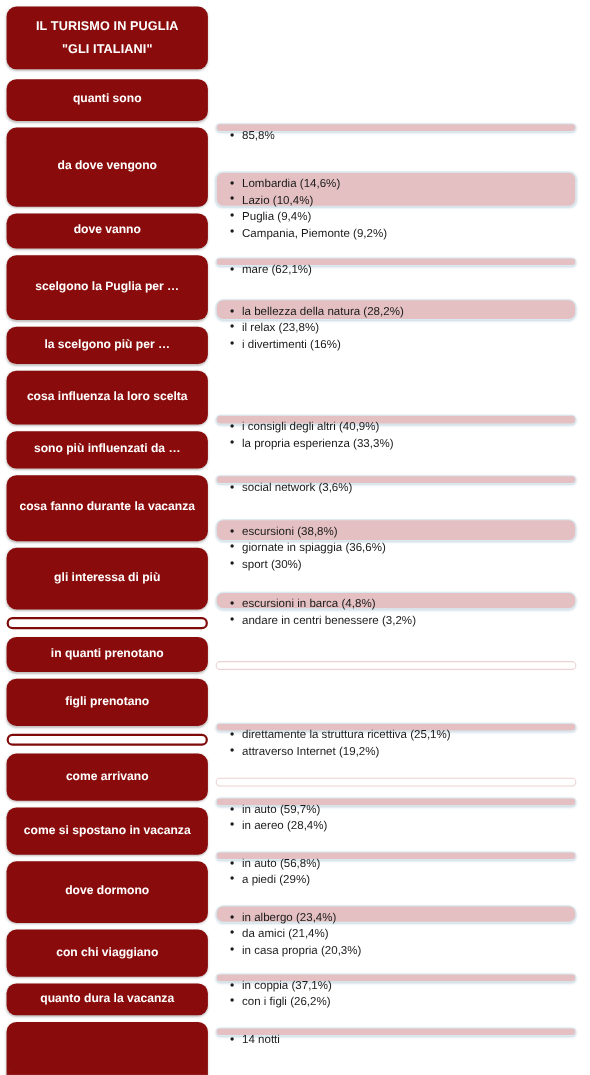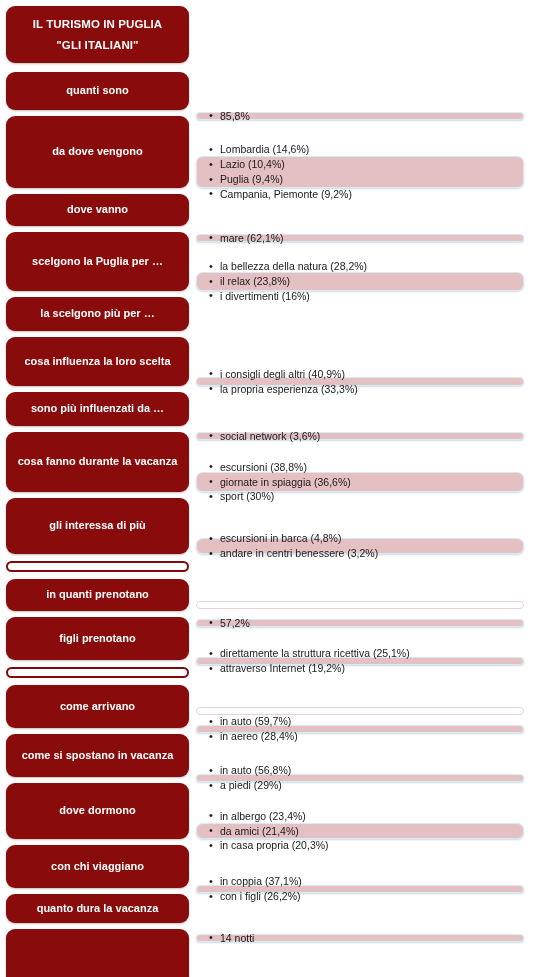--- a/index.html
+++ b/index.html
@@ -81,21 +81,21 @@
     left: 0;
     right: 0;
     top: 3px;
     bottom: 3px;
     background: #E4C0C2;
     border-radius: 7px;
     border: 1px solid #D9EAF0;
     box-shadow: 0 1px 2px rgba(200,215,225,0.95);
     display: flex;
     flex-direction: column;
-    justify-content: center;
+    justify-content: flex-start;
     padding: 3px 10px 3px 12px;
     margin-top: 40px;
   }
   .bullets {
     list-style: none;
     margin: 0;
     padding: 0;
   }
   .bullets li {
     position: relative;
@@ -260,27 +260,20 @@
         <div class="label-box"></div>
       </div>
       <div class="content-cell">
         <div class="content-box"></div>
       </div>
     </div>
     <div class="row" style="height: 38px;">
       <div class="label-cell">
         <div class="label-box">in quanti prenotano</div>
       </div>
-      <div class="content-cell">
-        <div class="content-box">
-          <ul class="bullets">
-            <li>57,2%</li>
-          </ul>
-        </div>
-      </div>
     </div>
     <div class="row" style="height: 49px;">
       <div class="label-cell">
         <div class="label-box">figli prenotano</div>
       </div>
       <div class="content-cell">
         <div class="content-box">
           <ul class="bullets">
             <li>direttamente la struttura ricettiva (25,1%)</li>
             <li>attraverso Internet (19,2%)</li>

